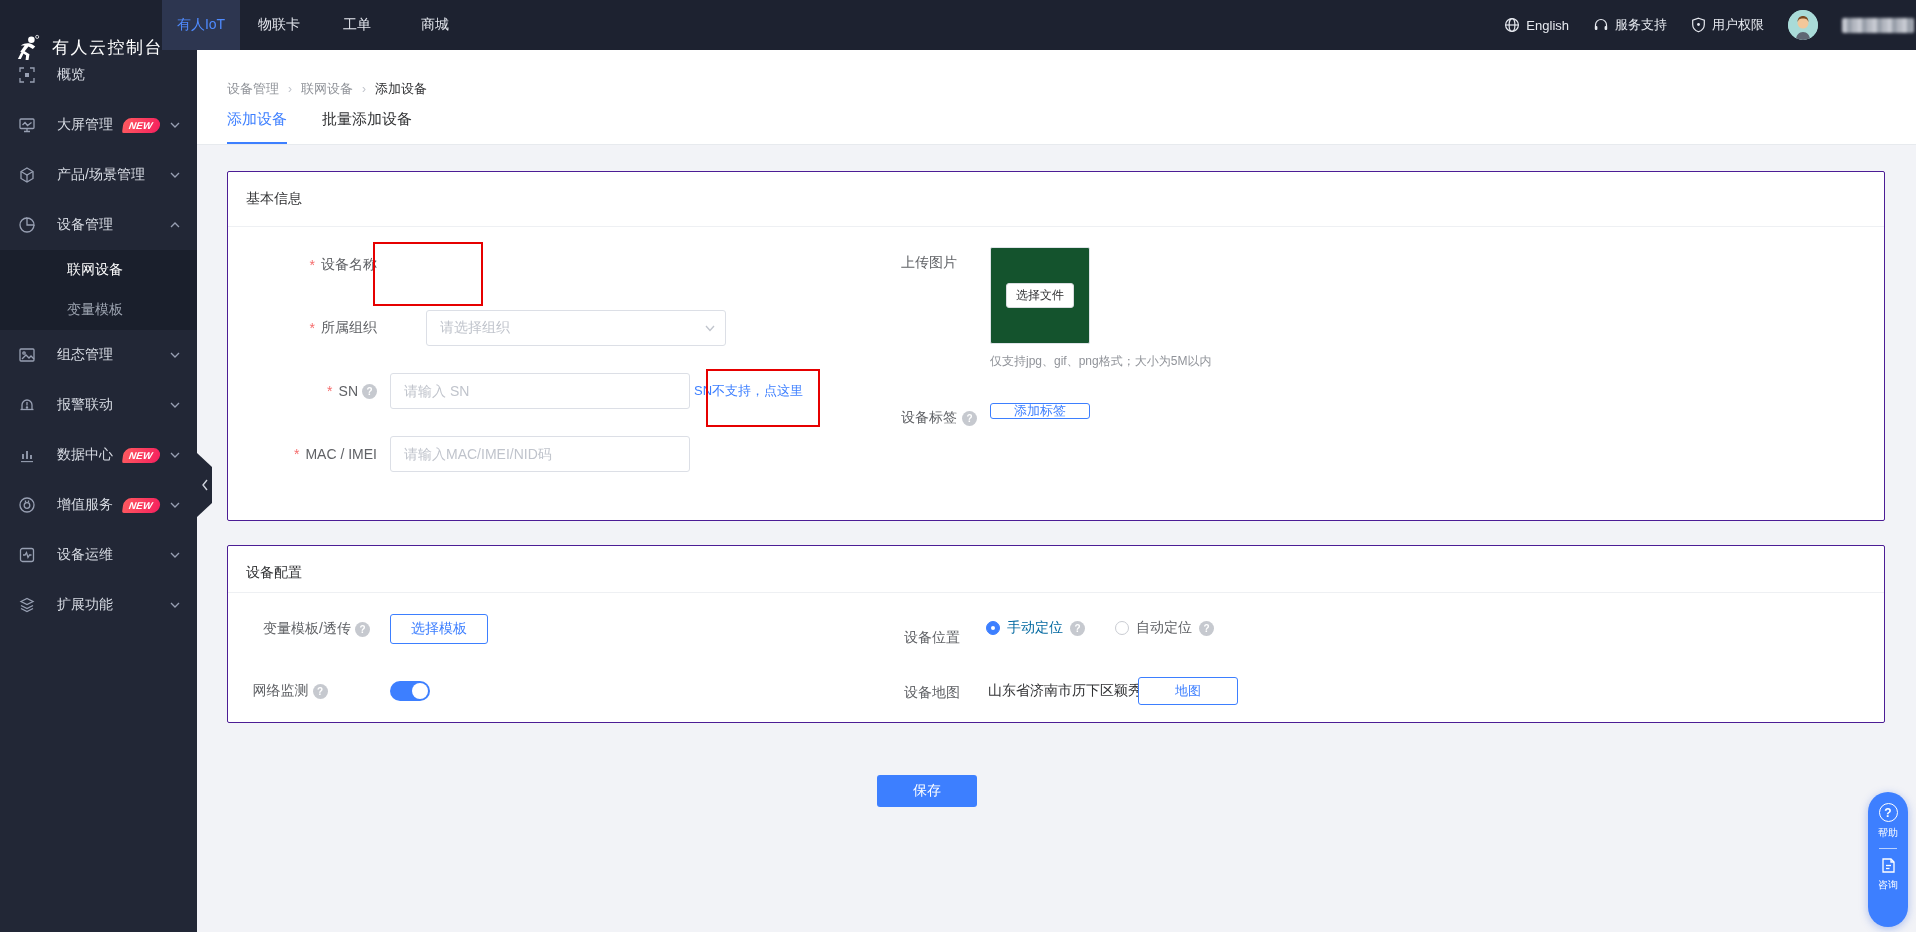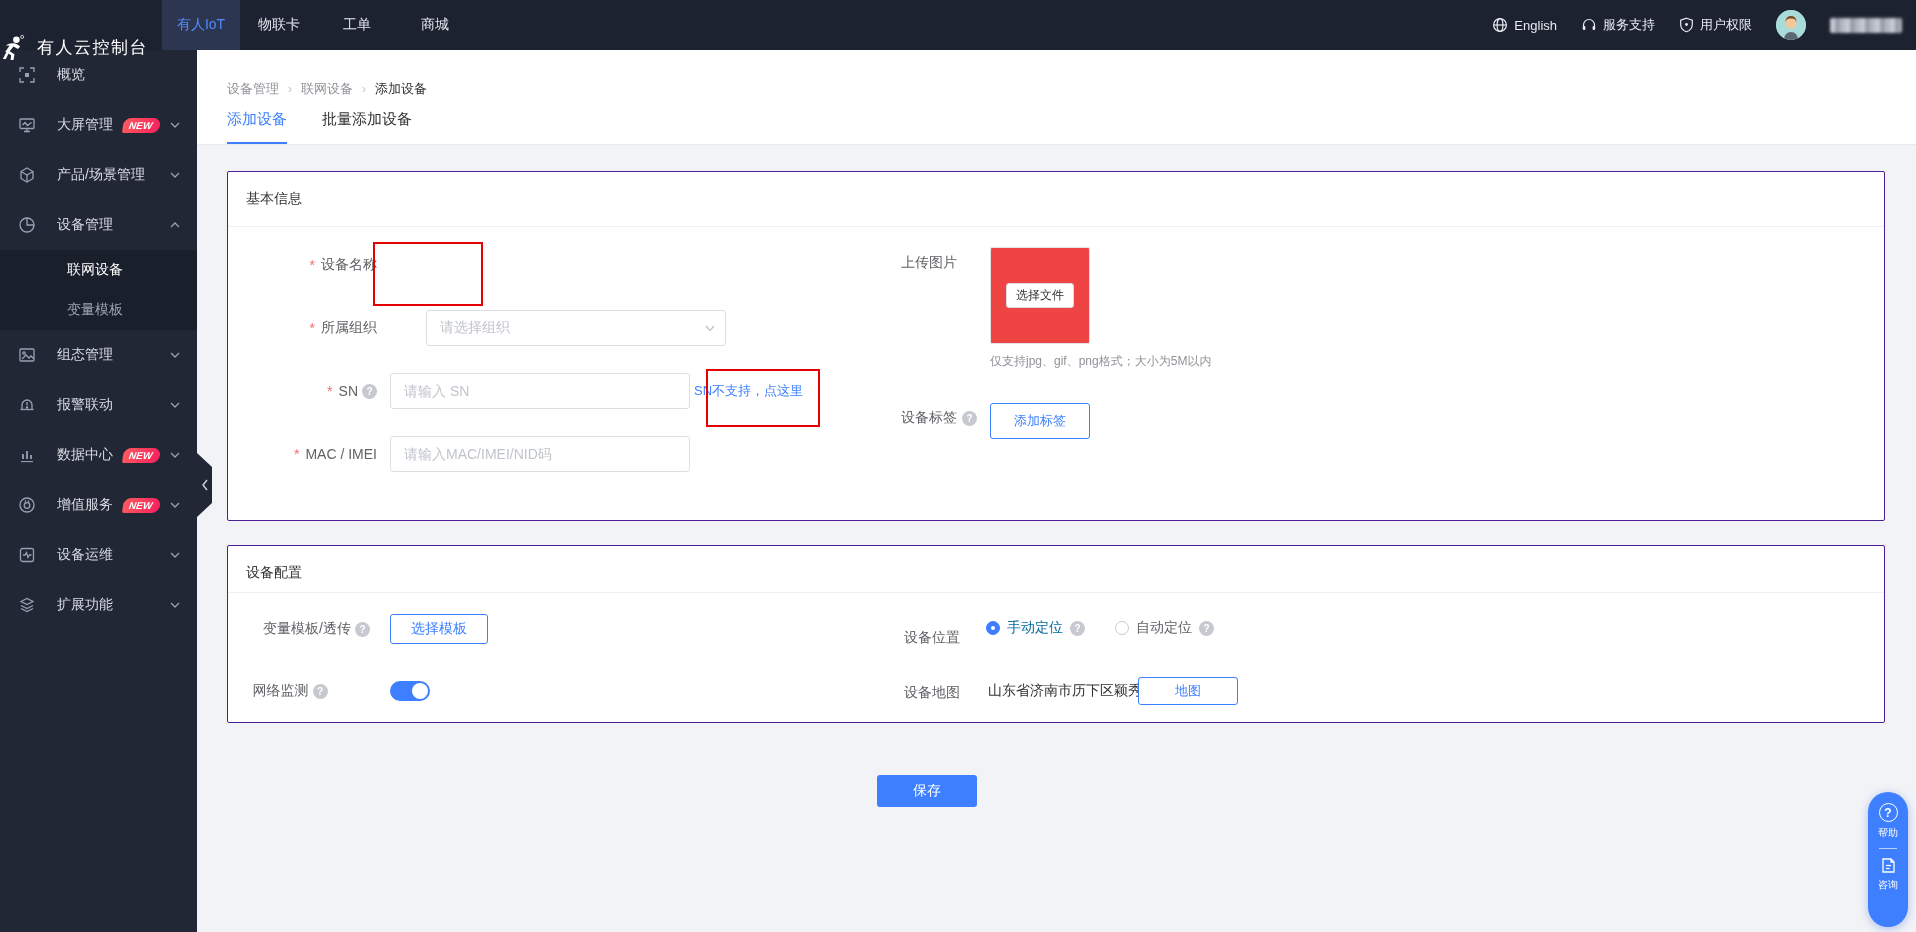--- a/index.html
+++ b/index.html
@@ -2,27 +2,27 @@
 <html><head>
 <meta charset="utf-8">
 <style>
   * { margin:0; padding:0; box-sizing:border-box; }
   html,body { width:1916px; height:932px; overflow:hidden; }
   body { font-family:"Liberation Sans","DejaVu Sans",sans-serif; background:#f2f3f7; }
   .app { position:relative; width:1916px; height:932px; overflow:hidden; }
 
   
   .topbar { position:absolute; left:0; top:0; width:1916px; height:50px; background:#1d2230; display:flex; align-items:center; z-index:30; }
-  .logo-wrap { width:197px; display:flex; align-items:center; flex:0 0 auto;margin-top:44px; }
+  .logo-wrap { width:197px; display:flex; align-items:center; padding-left:15px; flex:0 0 auto;margin-top:44px; }
   .logo-icon { width:27px; height:27px; }
   .app-title { color:#ffffff; font-size:17px; letter-spacing:1.5px; margin-left:10px; white-space:nowrap; }
   .topnav { display:flex; height:50px; flex:0 0 auto; margin-left:-35px; }
   .topnav-item { width:78px; height:50px; display:flex; align-items:center; justify-content:center; font-size:14px; color:#e3e6ed; cursor:pointer; }
   .topnav-item.active { background:#2d3650; color:#4f8bff; }
-  .topbar-right { margin-left:auto; display:flex; align-items:center; gap:24px; padding-right:14px; }
+  .topbar-right { margin-left:auto; display:flex; align-items:center; gap:24px; padding-right:2px; }
   .tb-link { display:flex; align-items:center; gap:6px; color:#e7eaf0; font-size:13px; cursor:pointer; }
   .tb-link svg { display:block; }
   .avatar { width:30px; height:30px; border-radius:50%; background:#a9dbd8; overflow:hidden; display:flex; align-items:flex-end; justify-content:center; cursor:pointer; }
   .username-blur { width:72px; height:15px; border-radius:2px;
     background:repeating-linear-gradient(90deg,#c7cad2 0 5px,#989ea9 5px 10px,#b4b8c1 10px 15px);
     filter:blur(1.5px); }
 
   
   .sidebar { position:absolute; left:0; top:50px; width:197px; height:882px; background:#222736; z-index:20; }
   .side-item { position:relative; height:50px; display:flex; align-items:center; padding-left:18px; cursor:pointer; }
@@ -64,25 +64,25 @@
   .txt-input { width:100%; height:100%; border:1px solid #dcdfe6; border-radius:3px; padding:0 30px 0 13px; font-size:14px; color:#303133; outline:none; font-family:inherit; }
   .txt-input::placeholder { color:#c0c4cc; }
   .caret { position:absolute; left:40px; top:9px; width:1px; height:18px; background:#303133; }
   .clear-ic { position:absolute; right:10px; top:10px; cursor:pointer; }
   .select-box { width:100%; height:100%; border:1px solid #dcdfe6; border-radius:3px; padding:0 30px 0 13px; display:flex; align-items:center; font-size:14px; color:#c0c4cc; background:#fff; cursor:pointer; }
   .select-arrow { position:absolute; right:10px; top:13px; }
 
   .sn-link { position:absolute; left:466px; top:201px; height:36px; display:flex; align-items:center; font-size:13px; color:#3d7fff; cursor:pointer; white-space:nowrap; }
 
   .rlabel { position:absolute; font-size:14px; color:#606266; display:flex; align-items:center; gap:5px; }
-  .upload-box { position:absolute; left:762px; top:75px; width:100px; height:97px; border:1px solid #dfe3e8; border-radius:2px; background:#ef4444; display:flex; align-items:center; justify-content:center; cursor:pointer; }
+  .upload-box { position:absolute; left:762px; top:75px; width:100px; height:97px; border:1px solid #dfe3e8; border-radius:2px; background:#14532d; display:flex; align-items:center; justify-content:center; cursor:pointer; }
   .file-btn { width:68px; height:25px; border:1px solid #d9dce0; border-radius:3px; background:#fff; font-size:12px; color:#303133; display:flex; align-items:center; justify-content:center; cursor:pointer; }
   .upload-hint { position:absolute; left:762px; top:181px; font-size:12px; color:#909399; white-space:nowrap; }
   .btn-ghost { border:1px solid #3d7fff; color:#3d7fff; background:#fff; border-radius:3px; font-size:13px; display:flex; align-items:center; justify-content:center; cursor:pointer; }
-  .tag-btn { position:absolute; left:762px; top:231px; width:100px; height:36px; }
+  .tag-btn { position:absolute; left:762px; top:231px; width:100px; height:16px; }
 
   .tpl-btn { position:absolute; left:162px; top:68px; width:98px; height:30px; font-size:14px; }
   .toggle { position:absolute; left:162px; top:135px; width:40px; height:20px; border-radius:10px; background:#3d7fff; cursor:pointer; }
   .toggle .knob { position:absolute; right:2px; top:2px; width:16px; height:16px; border-radius:50%; background:#fff; }
 
   .radio-group { position:absolute; left:758px; top:73px; display:flex; align-items:center; gap:7px; }
   .radio { width:14px; height:14px; border-radius:50%; border:1px solid #c9ccd2; background:#fff; flex:0 0 auto; cursor:pointer; position:relative; }
   .radio.checked { border-color:#3d7fff; background:#3d7fff; }
   .radio.checked::after { content:""; position:absolute; left:4px; top:4px; width:4px; height:4px; border-radius:50%; background:#fff; }
   .radio-label { font-size:14px; color:#606266; cursor:pointer; }

